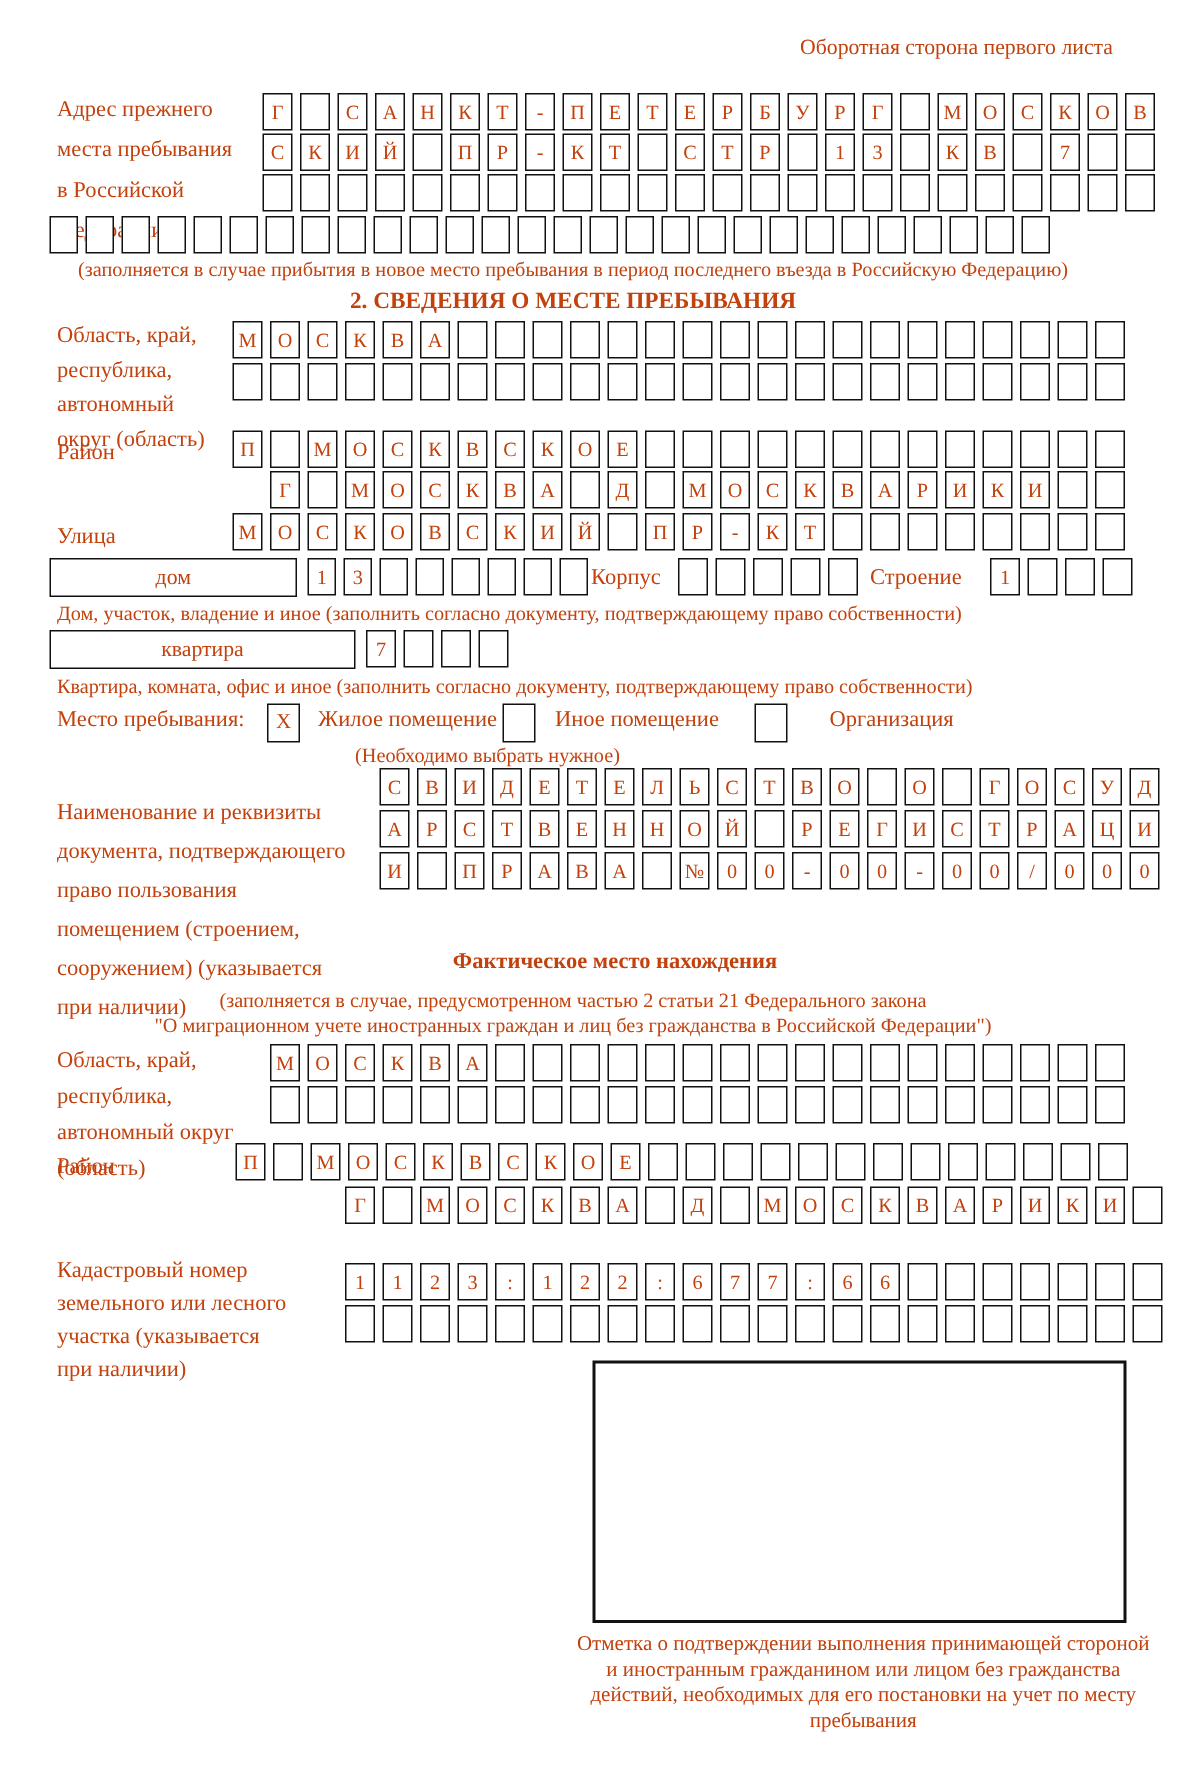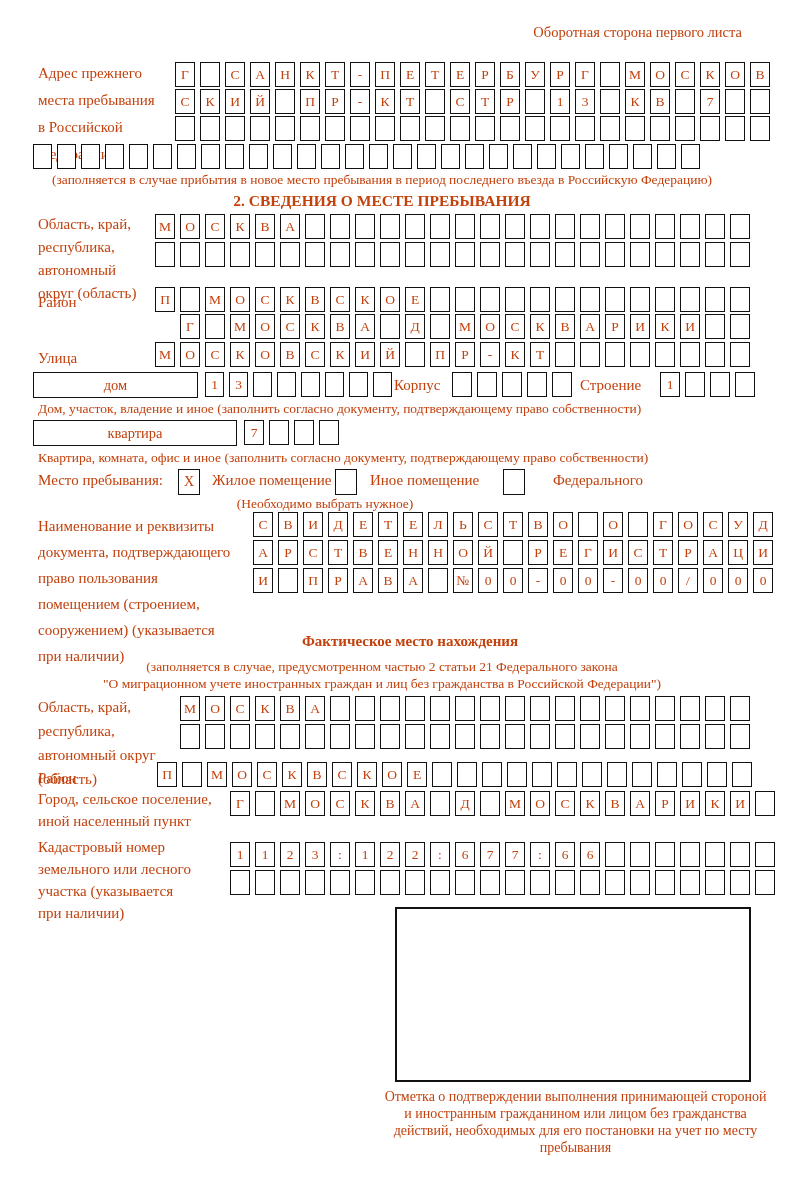--- a/index.html
+++ b/index.html
@@ -333,24 +333,24 @@
       <span class="cell"></span>
     </div>
   <div class="abs note" style="left:38px;top:450px;">Квартира, комната, офис и иное (заполнить согласно документу, подтверждающему право собственности)</div>
 
   <div class="inline-label" style="left:38px;top:472px;">Место пребывания:</div>
   <div class="checkcell" style="left:178px;top:469px;">X</div>
   <div class="inline-label" style="left:212px;top:472px;">Жилое помещение</div>
   <div class="checkcell" style="left:335px;top:469px;"></div>
   <div class="inline-label" style="left:370px;top:472px;">Иное помещение</div>
   <div class="checkcell" style="left:503px;top:469px;"></div>
-  <div class="inline-label" style="left:553px;top:472px;">Федерального</div>
+  <div class="inline-label" style="left:553px;top:472px;">Организация</div>
   <div class="abs note" style="left:150px;top:496px;width:350px;text-align:center;">(Необходимо выбрать нужное)</div>
 
-  <div class="abs flabel" style="left:38px;top:513px;width:215px;">Наименование и реквизиты
+  <div class="abs flabel" style="left:38px;top:529px;width:215px;">Наименование и реквизиты
 документа, подтверждающего
 право пользования
 помещением (строением,
 сооружением) (указывается
 при наличии)</div>
   <div class="cellrow" style="left:253px;top:512px;">
       <span class="cell">С</span>
       <span class="cell">В</span>
       <span class="cell">И</span>
       <span class="cell">Д</span>
@@ -499,22 +499,20 @@
       <span class="cell"></span>
       <span class="cell"></span>
       <span class="cell"></span>
       <span class="cell"></span>
       <span class="cell"></span>
       <span class="cell"></span>
       <span class="cell"></span>
       <span class="cell"></span>
     </div>
 
-  <div class="abs flabel tight" style="left:38px;top:788px;width:200px;">Город, сельское поселение,
-иной населенный пункт</div>
   <div class="cellrow" style="left:230px;top:791px;">
       <span class="cell">Г</span>
       <span class="cell"></span>
       <span class="cell">М</span>
       <span class="cell">О</span>
       <span class="cell">С</span>
       <span class="cell">К</span>
       <span class="cell">В</span>
       <span class="cell">А</span>
       <span class="cell"></span>

